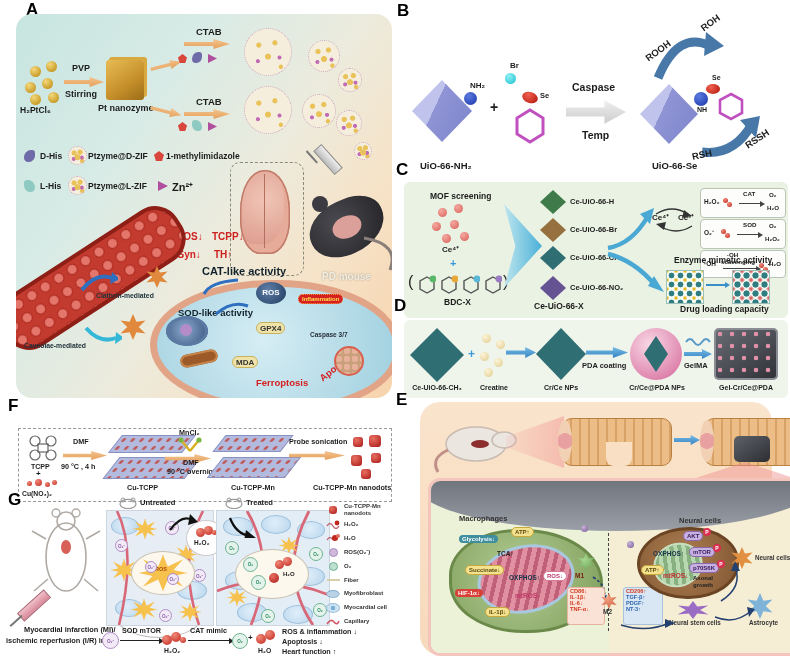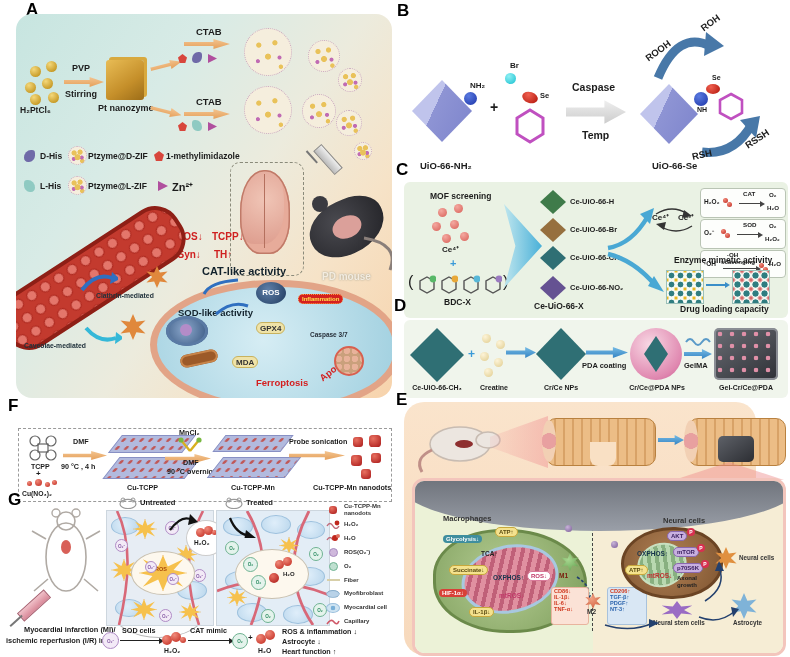--- a/index.html
+++ b/index.html
@@ -316,21 +316,21 @@
     <svg class="abs" width="30" height="12" style="left:280px;top:16px">
         <path d="M2,6 q4,-6 8,0 q4,6 8,0 q4,-6 8,0" fill="none" stroke="#5a9ac8" stroke-width="2"></path>
       </svg>
     <div class="ba blue" style="left:280px;top:28px;width:28px;height:12px"></div>
     <div class="lbl" style="left:280px;top:42px;font-size:7.5px">GelMA</div>
     <div class="abs speck" style="left:310px;top:8px;width:64px;height:52px;border-radius:5px;background:radial-gradient(circle,#e090a8 2px,transparent 2.6px) 0 0/12px 12px,linear-gradient(145deg,#6a6d74,#2e3036);box-shadow:inset 0 0 0 2px #8a8d94"></div>
     <div class="lbl" style="left:302px;top:64px;width:80px;text-align:center;font-size:7px">Gel-Cr/Ce@PDA</div>
   </div>
 
   <div class="pl" style="left:396px;top:390px">E</div>
-  <div class="abs" style="left:404px;top:402px;width:352px;height:253px;border-radius:20px;background:linear-gradient(180deg,#fae4cc,#f7d9bc)">
+  <div class="abs" style="left:420px;top:402px;width:352px;height:253px;border-radius:20px;background:linear-gradient(180deg,#fae4cc,#f7d9bc)">
 
     <svg class="abs" width="95" height="64" style="left:8px;top:12px">
       <ellipse cx="48" cy="30" rx="30" ry="17" fill="#ece6e0" stroke="#c8bcb2" stroke-width="1.5"></ellipse>
       <ellipse cx="76" cy="26" rx="12" ry="8" fill="#ece6e0" stroke="#c8bcb2" stroke-width="1.5"></ellipse>
       <ellipse cx="52" cy="30" rx="9" ry="4" fill="#8e2f2f"></ellipse>
       <path d="M20,36 Q2,44 10,58" fill="none" stroke="#c09088" stroke-width="3"></path>
     </svg>
     <div class="abs" style="left:86px;top:14px;width:58px;height:52px;clip-path:polygon(0 40%,100% 0,100% 100%,0 60%);background:linear-gradient(90deg,rgba(240,160,160,.15),rgba(240,150,150,.5))"></div>
 
     <div class="abs" style="left:142px;top:16px;width:108px;height:46px;border-radius:10px;background:repeating-linear-gradient(90deg,#ecbd86 0 7px,#d8a267 7px 9px);border:1.5px solid #b9813f"></div>
@@ -609,41 +609,41 @@
     <div class="lbl" style="left:66px;top:60px;font-size:6px">H₂O</div>
   </div>
   <svg class="abs" width="34" height="24" style="left:222px;top:514px">
       <path d="M8,4 Q14,20 28,22" fill="none" stroke="#111" stroke-width="2.2"></path>
       <polygon points="24,16 34,24 22,27" fill="#111"></polygon>
     </svg>
 
   <div class="o2p" style="left:102px;top:632px;width:15px;height:15px">
       <span>O₂⁻</span>
     </div>
-  <div class="lbl" style="left:122px;top:627px;font-size:7.2px">SOD cells</div>
+  <div class="lbl" style="left:122px;top:627px;font-size:7.2px">SOD mTOR</div>
   <div class="la" style="left:120px;top:640px;width:40px;color:#222"></div>
   <div class="mol2" style="left:162px;top:632px;width:22px;height:13px">
       <i style="left:0;top:3px;width:10px;height:10px"></i>
       <i style="left:9px;top:0;width:10px;height:10px"></i>
       <i style="left:18px;top:5px;width:6px;height:6px"></i>
     </div>
   <div class="lbl" style="left:164px;top:647px;font-size:6.8px">H₂O₂</div>
   <div class="lbl" style="left:190px;top:627px;font-size:7.2px">CAT mimic</div>
   <div class="la" style="left:188px;top:640px;width:42px;color:#222"></div>
   <div class="o2g" style="left:232px;top:633px;width:14px;height:14px">
       <span>O₂</span>
     </div>
   <div class="lbl" style="left:248px;top:634px;font-size:8px">+</div>
   <div class="mol2" style="left:256px;top:630px;width:20px;height:13px">
       <i style="left:0;top:4px;width:10px;height:10px"></i>
       <i style="left:9px;top:0;width:10px;height:10px"></i>
     </div>
   <div class="lbl" style="left:258px;top:647px;font-size:6.8px">H₂O</div>
   <div class="lbl" style="left:282px;top:628px;font-size:7.2px">ROS &amp; inflammation ↓</div>
-  <div class="lbl" style="left:282px;top:638px;font-size:7.2px">Astrocyte ↓</div>
+  <div class="lbl" style="left:282px;top:638px;font-size:7.2px">Apoptosis ↓</div>
   <div class="lbl" style="left:282px;top:648px;font-size:7.2px">Heart function ↑</div>
 
   <div class="abs" style="left:326px;top:503px;width:72px;display:flex;flex-direction:column;gap:2.4px">
     <div class="legrow">
         <span class="ic">
           <span style="width:8px;height:8px;border-radius:40%;background:radial-gradient(circle at 35% 30%,#e87060,#a81818)"></span>
         </span>
         <span class="tx" style="white-space:normal">Cu-TCPP-Mn nanodots</span>
       </div>
     <div class="legrow">

